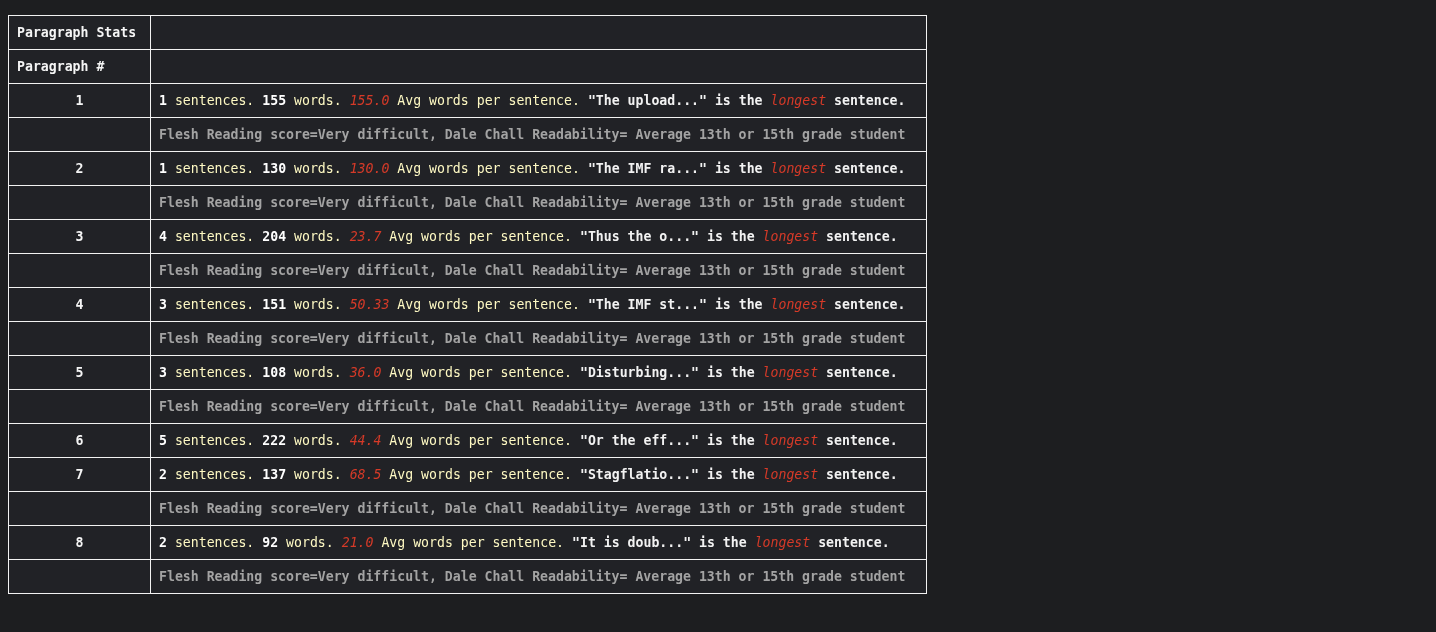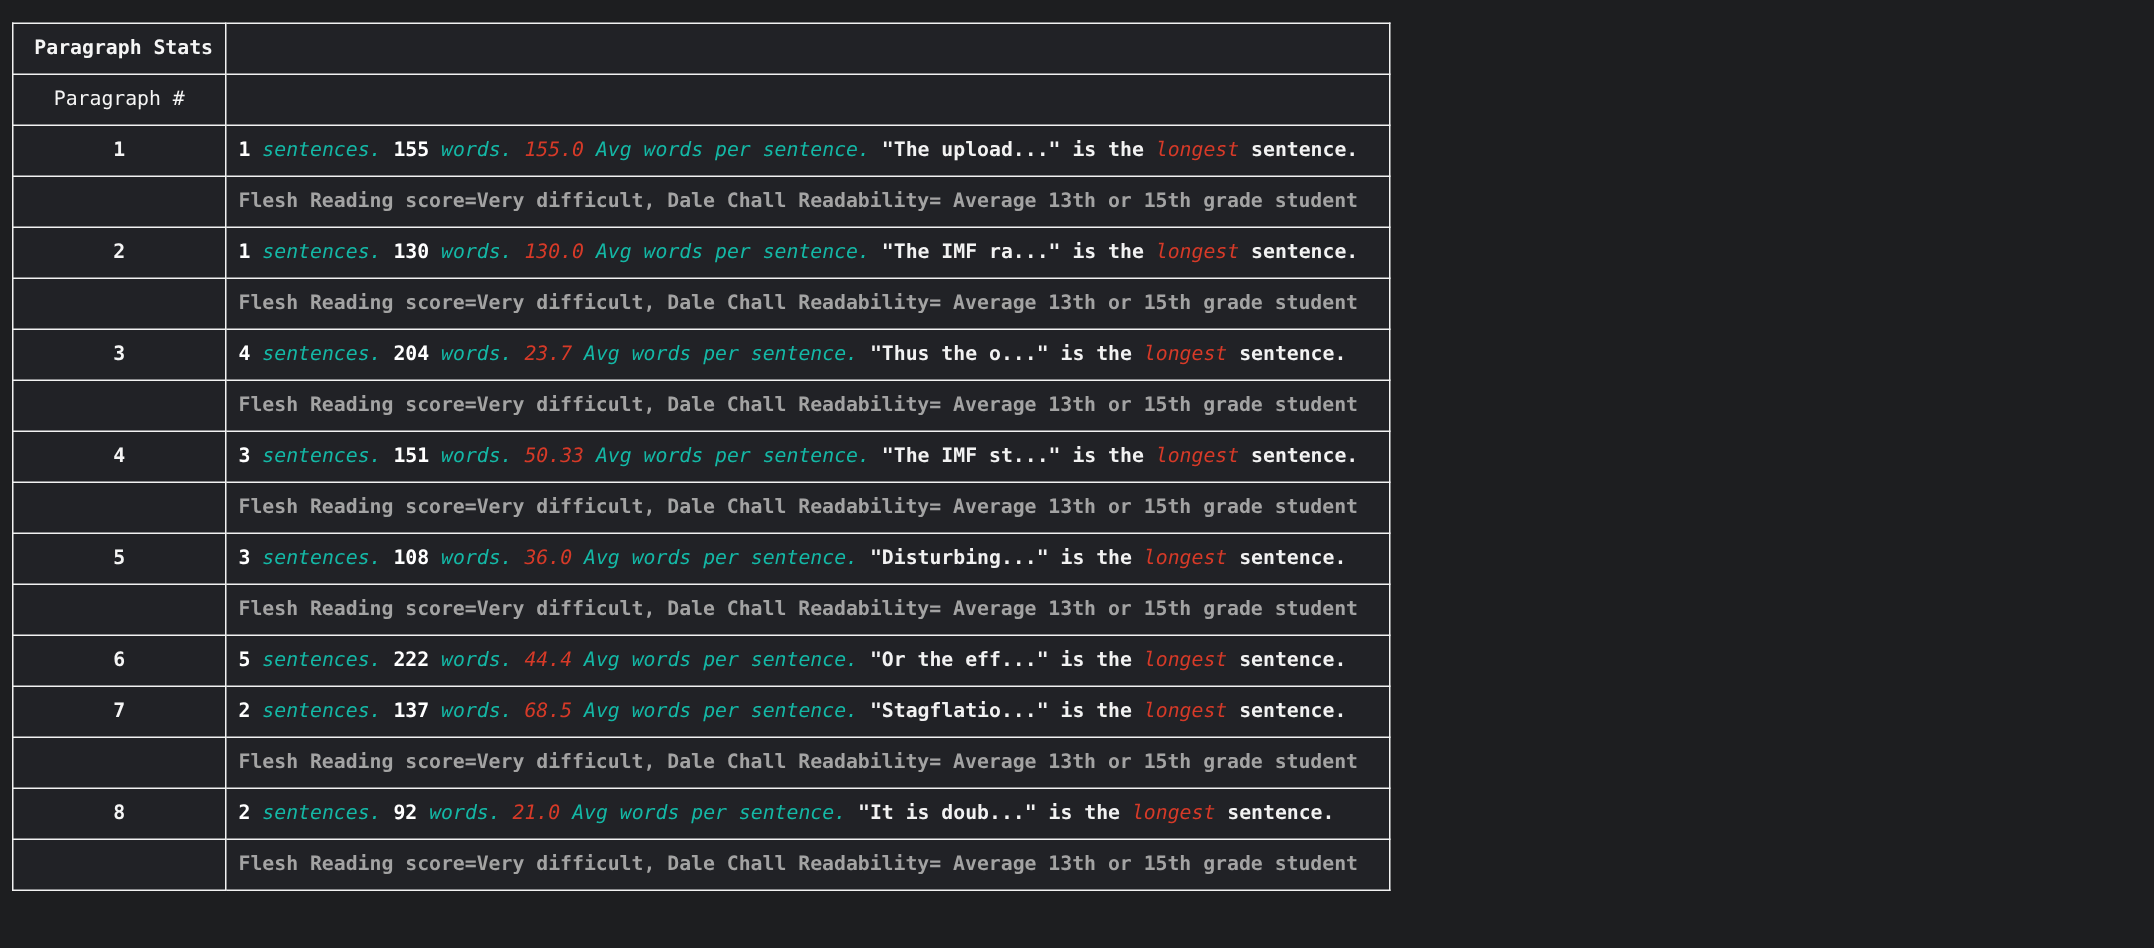--- a/index.html
+++ b/index.html
@@ -37,34 +37,32 @@
   td.idx {
     text-align: center;
     font-weight: bold;
   }
   td.body {
     text-align: left;
   }
   .title-cell {
     color: #22d3e0;
     font-weight: bold;
-    text-align: right;
+    text-align: left;
   }
   .subhead-cell {
     color: #f5f5f5;
-    font-weight: normal;
-    text-align: center;
+    font-weight: bold;
   }
   .num {
     color: #ffffff;
     font-weight: bold;
   }
   .kw {
-    color: #14b8a6;
-    font-style: italic;
+    color: #fef9c3;
   }
   .hot {
     color: #d63a28;
     font-style: italic;
   }
   .plain {
     color: #f2f2f2;
     font-weight: bold;
   }
   .flesh {

